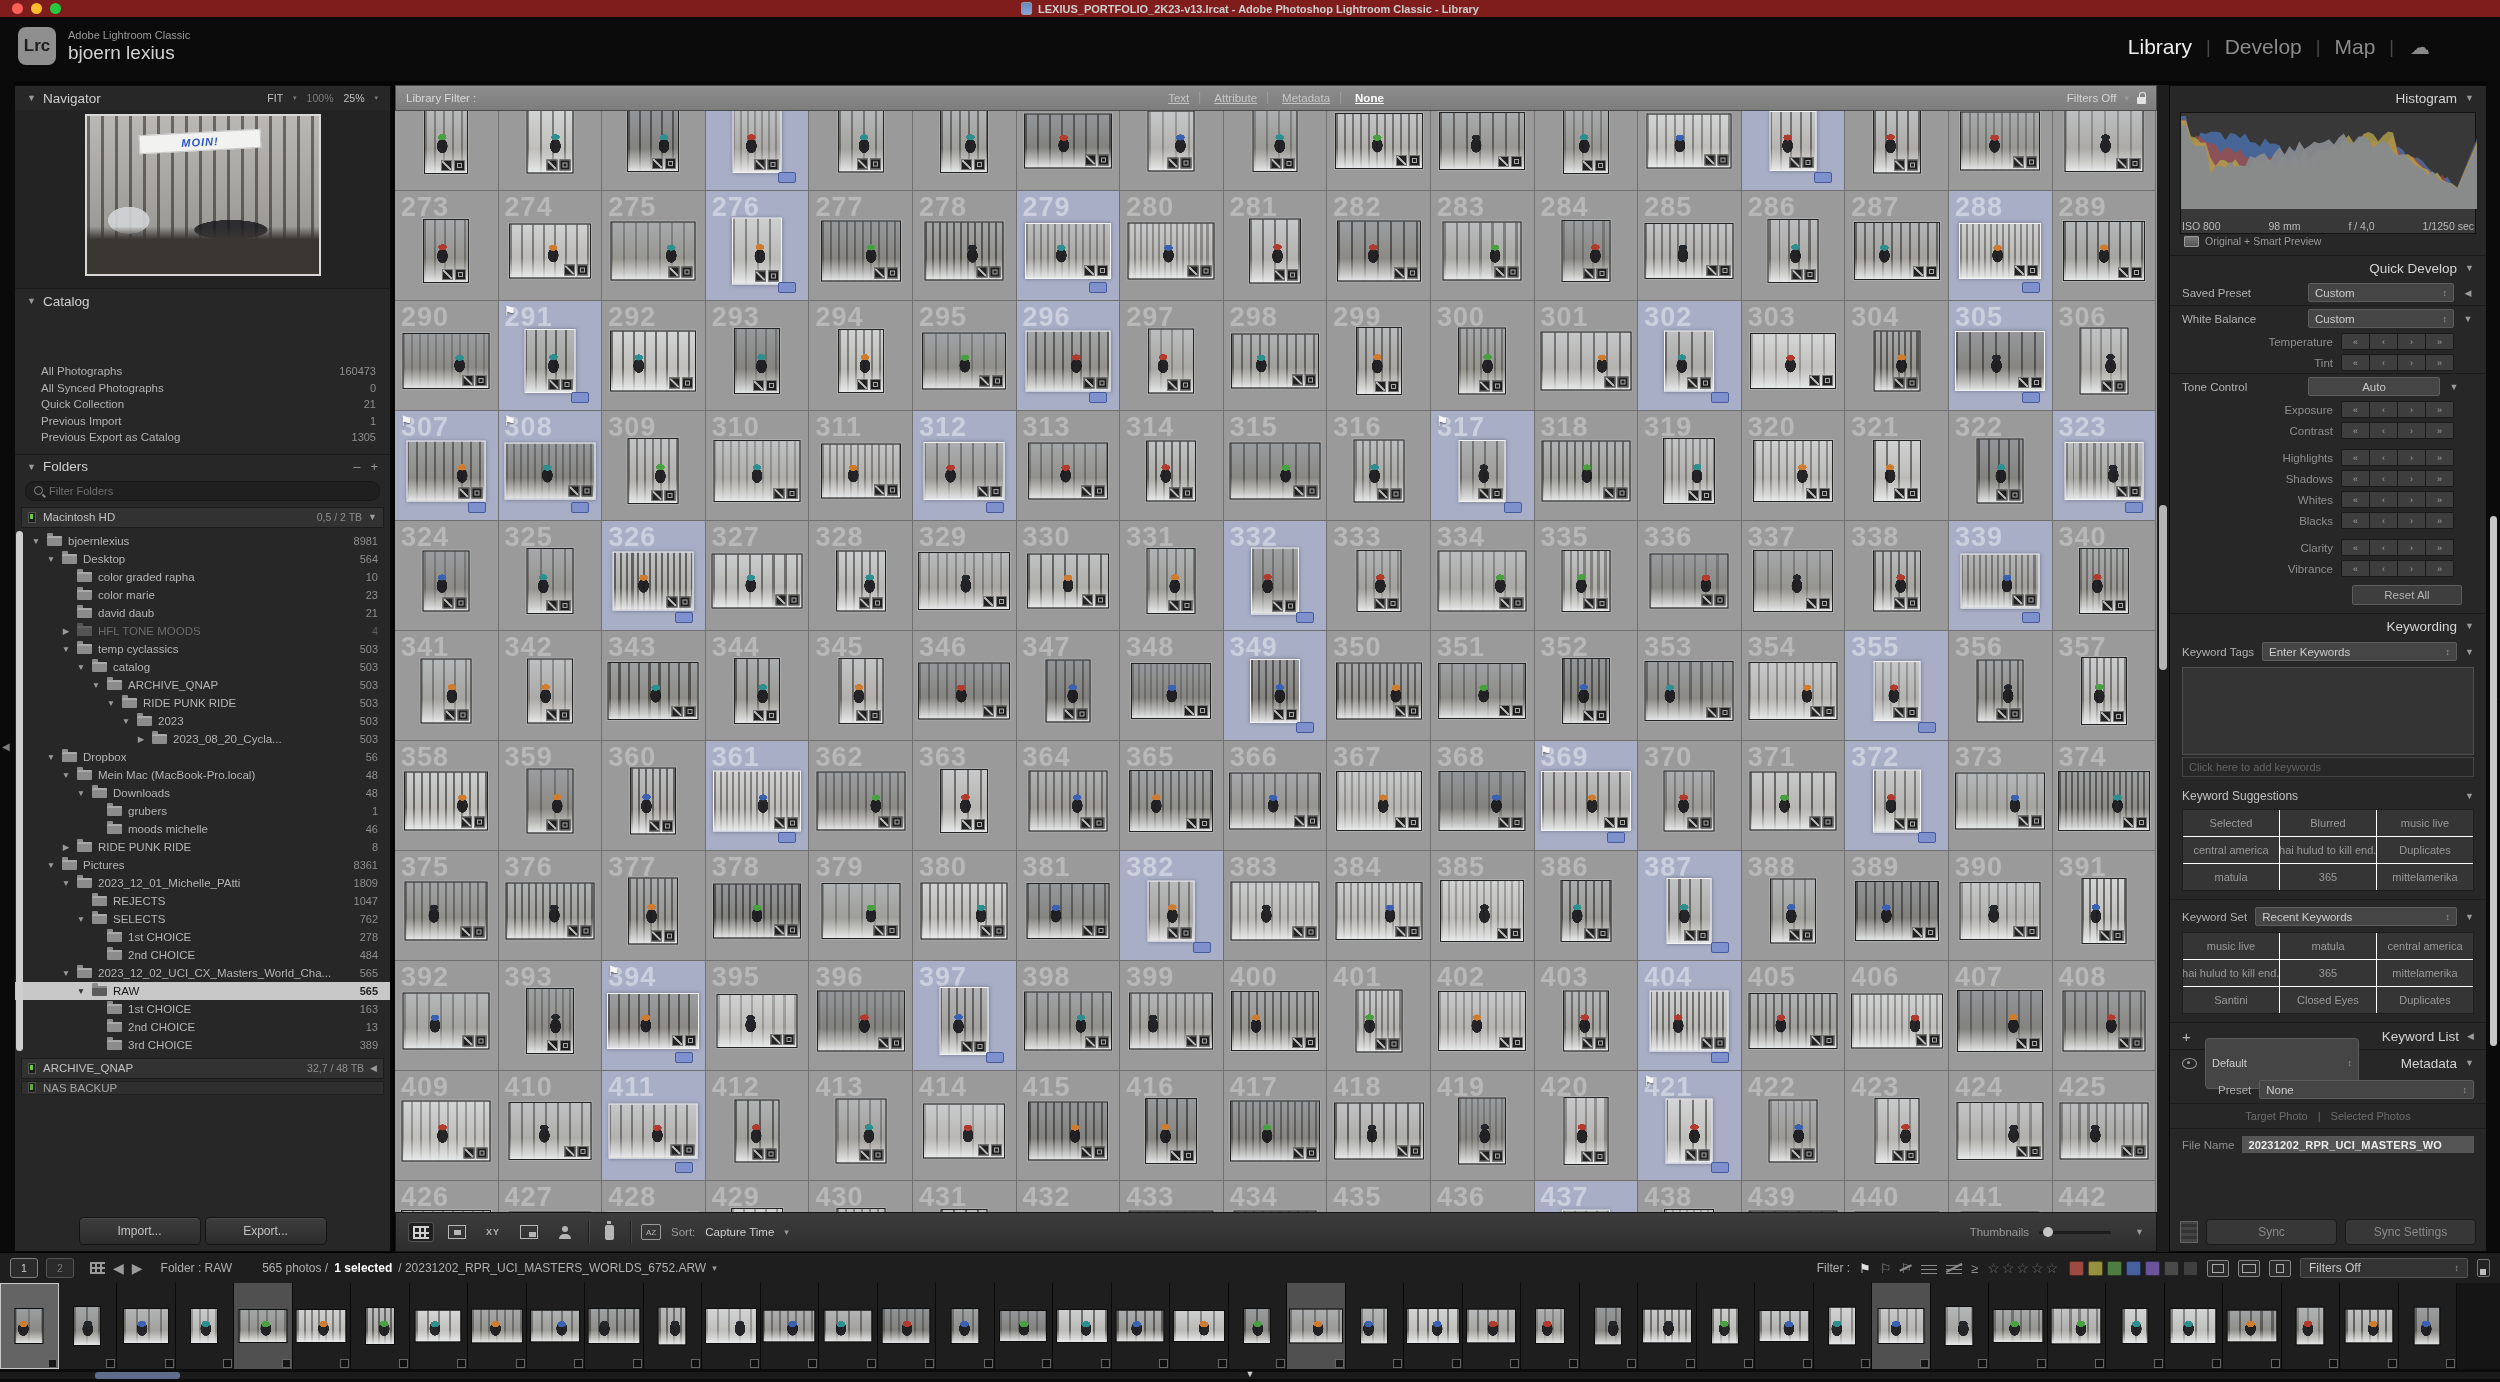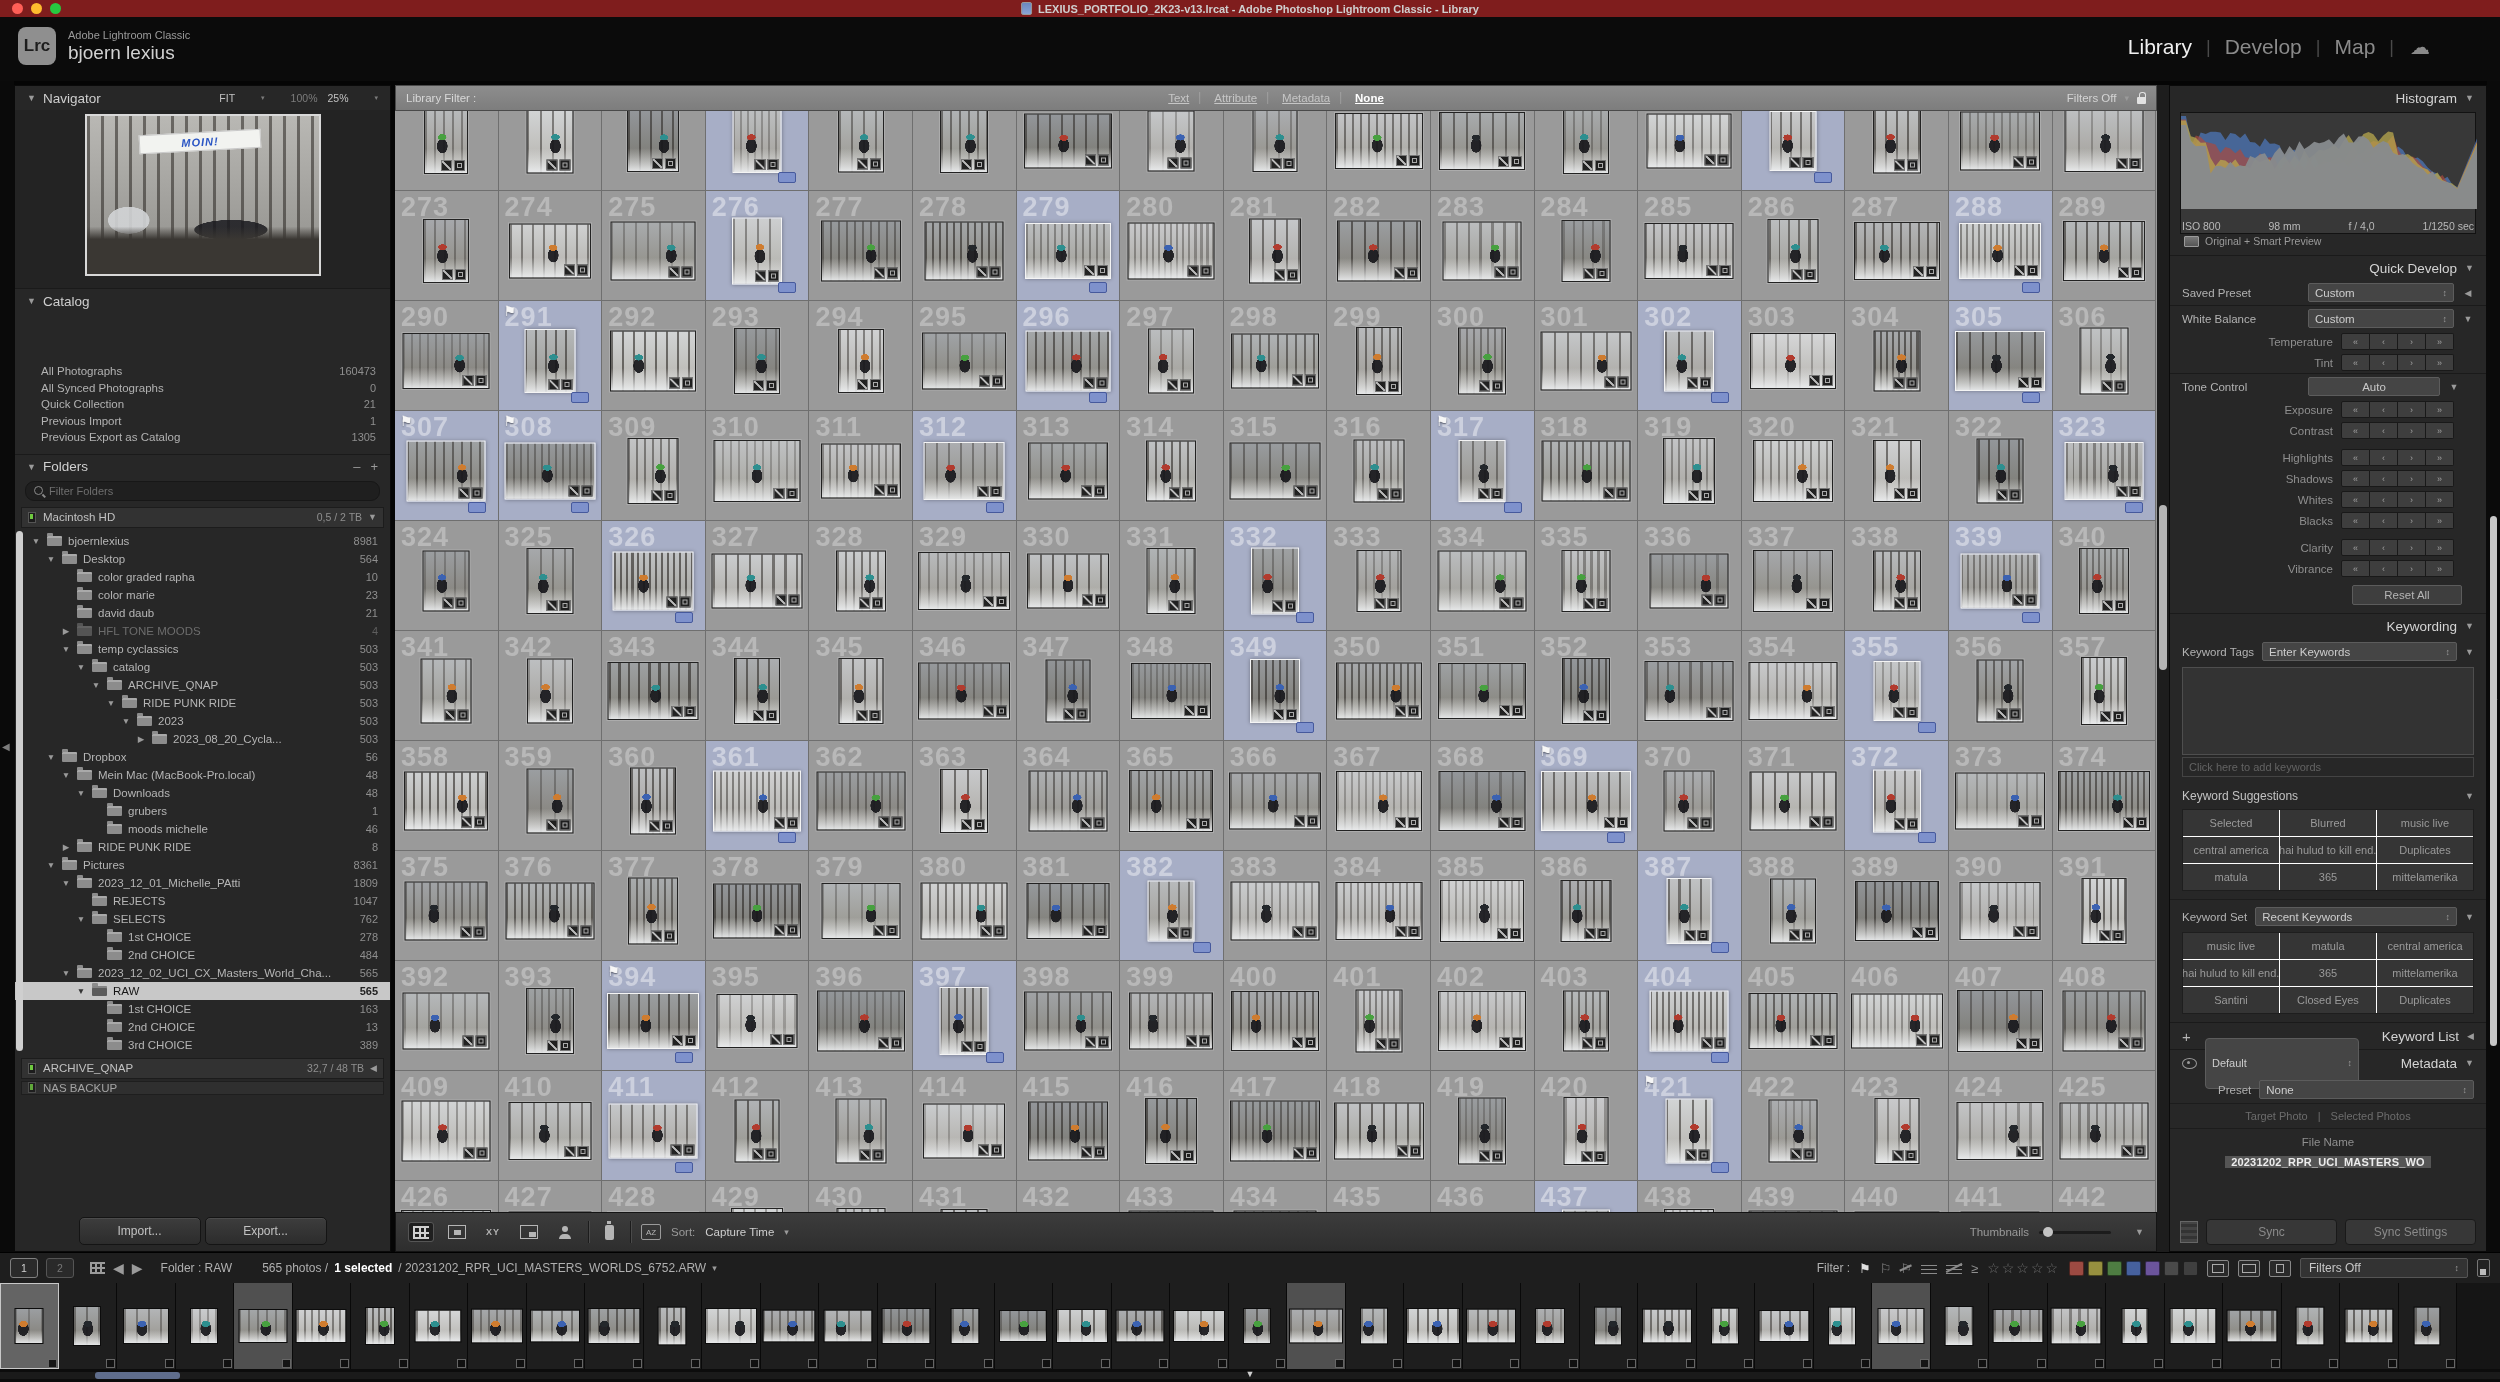--- a/index.html
+++ b/index.html
@@ -31,21 +31,21 @@
   .rail-left{left:0;width:14px;}
   .rail-right{right:0;width:13px;}
   .rail-arrow{position:absolute;left:2px;}
   .vthumb{position:absolute;border-radius:4px;background:#c7c7c7;}
 
   
   .lpanel{position:absolute;left:14px;top:85px;width:377px;height:1167px;background:#272727;border:1px solid #0a0a0a;box-sizing:border-box;overflow:hidden;}
   .panel-h{height:24px;display:flex;align-items:center;gap:7px;padding:0 12px;font-size:13.5px;color:#cfcfcf;}
   .disc{font-size:9px;color:#9a9a9a;}
   .nav-zoom{margin-left:auto;display:flex;gap:10px;font-size:10.5px;color:#c2c2c2;align-items:center;}
-  .nav-zoom .dim{color:#7c7c7c;margin-left:16px;}
+  .nav-zoom .dim{color:#7c7c7c;}
   .nav-photo-wrap{padding:4px 14px 12px;display:flex;justify-content:center;background:#232323;}
   .nav-photo{position:relative;width:232px;height:158px;border:2px solid #d8d8d8;overflow:hidden;
     background:
       linear-gradient(0deg,#3a3733 0 22%,rgba(0,0,0,0) 30%),
       radial-gradient(60px 16px at 62% 72%,rgba(25,25,30,.85) 60%,rgba(0,0,0,0) 62%),
       radial-gradient(34px 22px at 18% 66%,rgba(210,212,214,.9) 60%,rgba(0,0,0,0) 62%),
       repeating-linear-gradient(90deg,rgba(40,36,32,.55) 0 3px,rgba(0,0,0,0) 3px 14px),
       linear-gradient(180deg,#b9b8b4,#8f8e8a);}
   .banner{position:absolute;left:52px;top:16px;width:120px;height:17px;background:#f2f3f0;border:1px solid #c8c8c8;transform:rotate(-3deg);display:flex;align-items:center;justify-content:center;color:#2b56c4;font-weight:bold;font-style:italic;font-size:11px;letter-spacing:1px;}
   .sect{border-top:1px solid #1a1a1a;}
@@ -156,21 +156,21 @@
   .klrow{display:flex;align-items:center;height:26px;padding:0 12px;color:#d4d4d4;font-size:13.5px;}
   .klrow .plus{color:#b5b5b5;font-size:15px;}
   .klrow .ttl{margin-left:auto;display:flex;gap:8px;align-items:center;}
   .metah{display:flex;align-items:center;height:26px;padding:0 12px;gap:8px;font-size:13.5px;color:#d4d4d4;}
   .eye{width:13px;height:9px;border:1px solid #999;border-radius:50%;position:relative;}
   .eye::after{content:"";position:absolute;left:4px;top:2px;width:3px;height:3px;border-radius:50%;background:#999;}
   .metasel{width:140px;height:17px;background:#454545;border:1px solid #5c5c5c;border-radius:4px;display:flex;align-items:center;padding:16px 6px;color:#cdcdcd;font-size:11px;}
   .metasel .ud{margin-left:auto;color:#9a9a9a;font-size:9px;}
   .metah .ttl{margin-left:auto;display:flex;gap:8px;align-items:center;}
   .targrow{display:flex;justify-content:center;gap:10px;padding:6px 0;color:#6c6c6c;border-top:1px solid #1c1c1c;border-bottom:1px solid #1c1c1c;font-size:11px;}
-  .fnrow{display:flex;align-items:center;gap:8px;padding:7px 12px;flex-direction:column;}
+  .fnrow{display:flex;align-items:center;gap:8px;padding:7px 12px;}
   .fnlbl{color:#8f8f8f;}
   .fnval{flex:1;height:17px;background:#555;display:flex;align-items:center;padding:0 6px;color:#ececec;font-weight:bold;font-size:11px;letter-spacing:.2px;}
   .syncrow{position:absolute;bottom:6px;left:0;width:100%;display:flex;align-items:center;gap:8px;padding:0 10px;box-sizing:border-box;}
   .syncico{width:16px;height:20px;border:1px solid #666;background:repeating-linear-gradient(0deg,#444 0 3px,#333 3px 6px);}
   .syncbtn{flex:1;height:24px;background:#373737;border:1px solid #191919;border-radius:4px;color:#8a8a8a;display:flex;align-items:center;justify-content:center;font-size:12px;}
 
   
   .fsbar{position:absolute;left:0;top:1252px;width:2500px;height:31px;background:#1e1e1e;border-top:1px solid #000;display:flex;align-items:center;gap:8px;padding:0 10px;box-sizing:border-box;color:#b0b0b0;font-size:12px;}
   .mon{min-width:26px;height:18px;border:1px solid #808080;border-radius:3px;display:flex;align-items:center;justify-content:center;background:#2a2a2a;color:#d0d0d0;font-size:10.5px;}
   .mon.off{color:#777;border-color:#555;}

